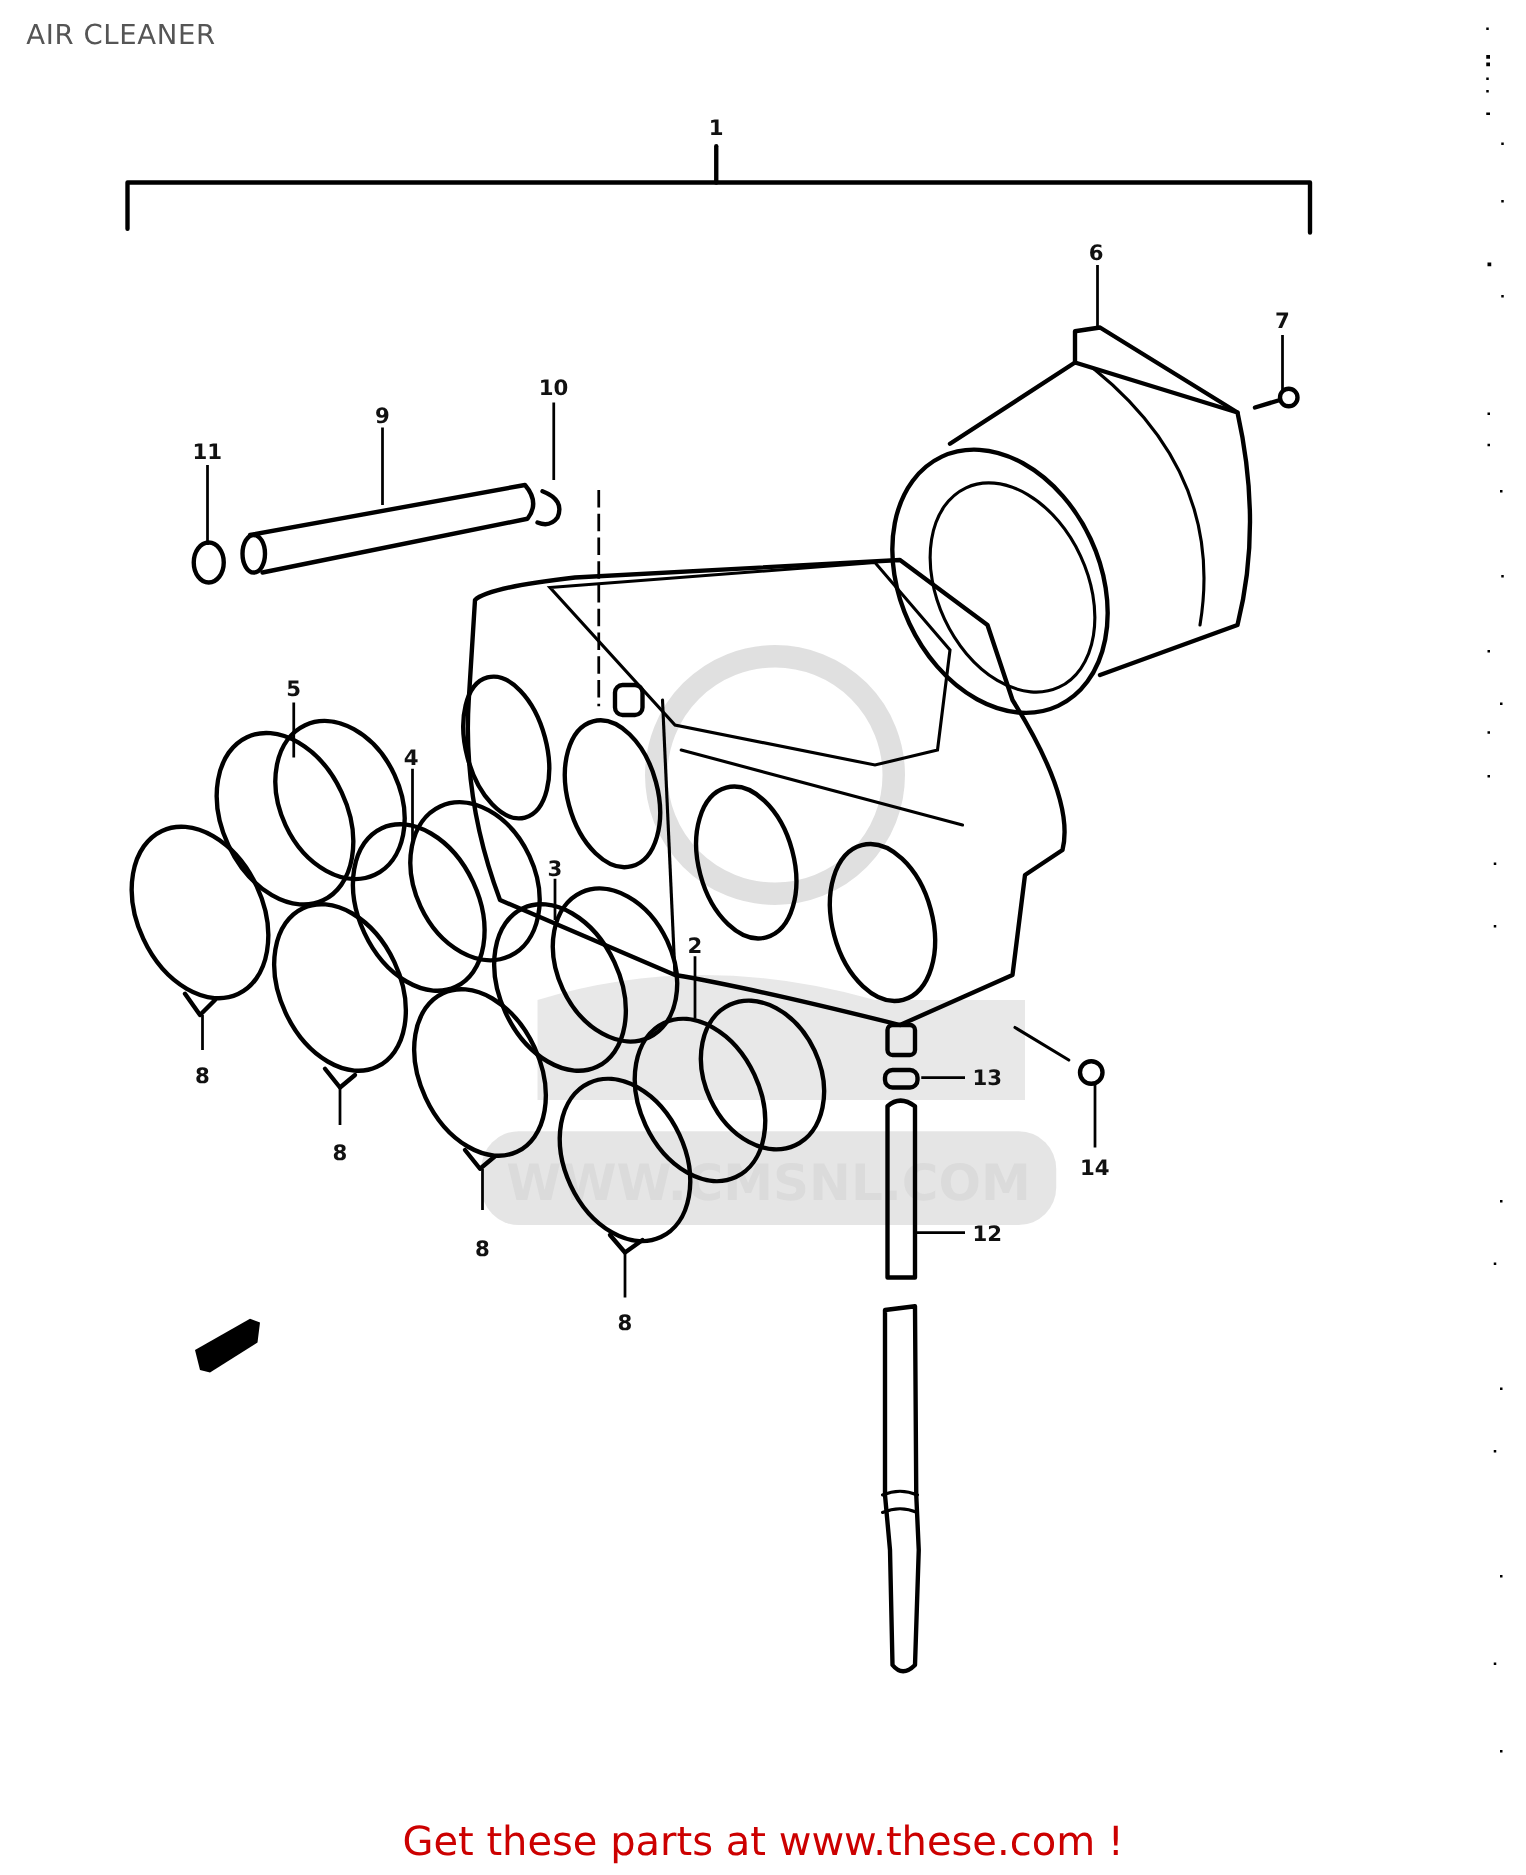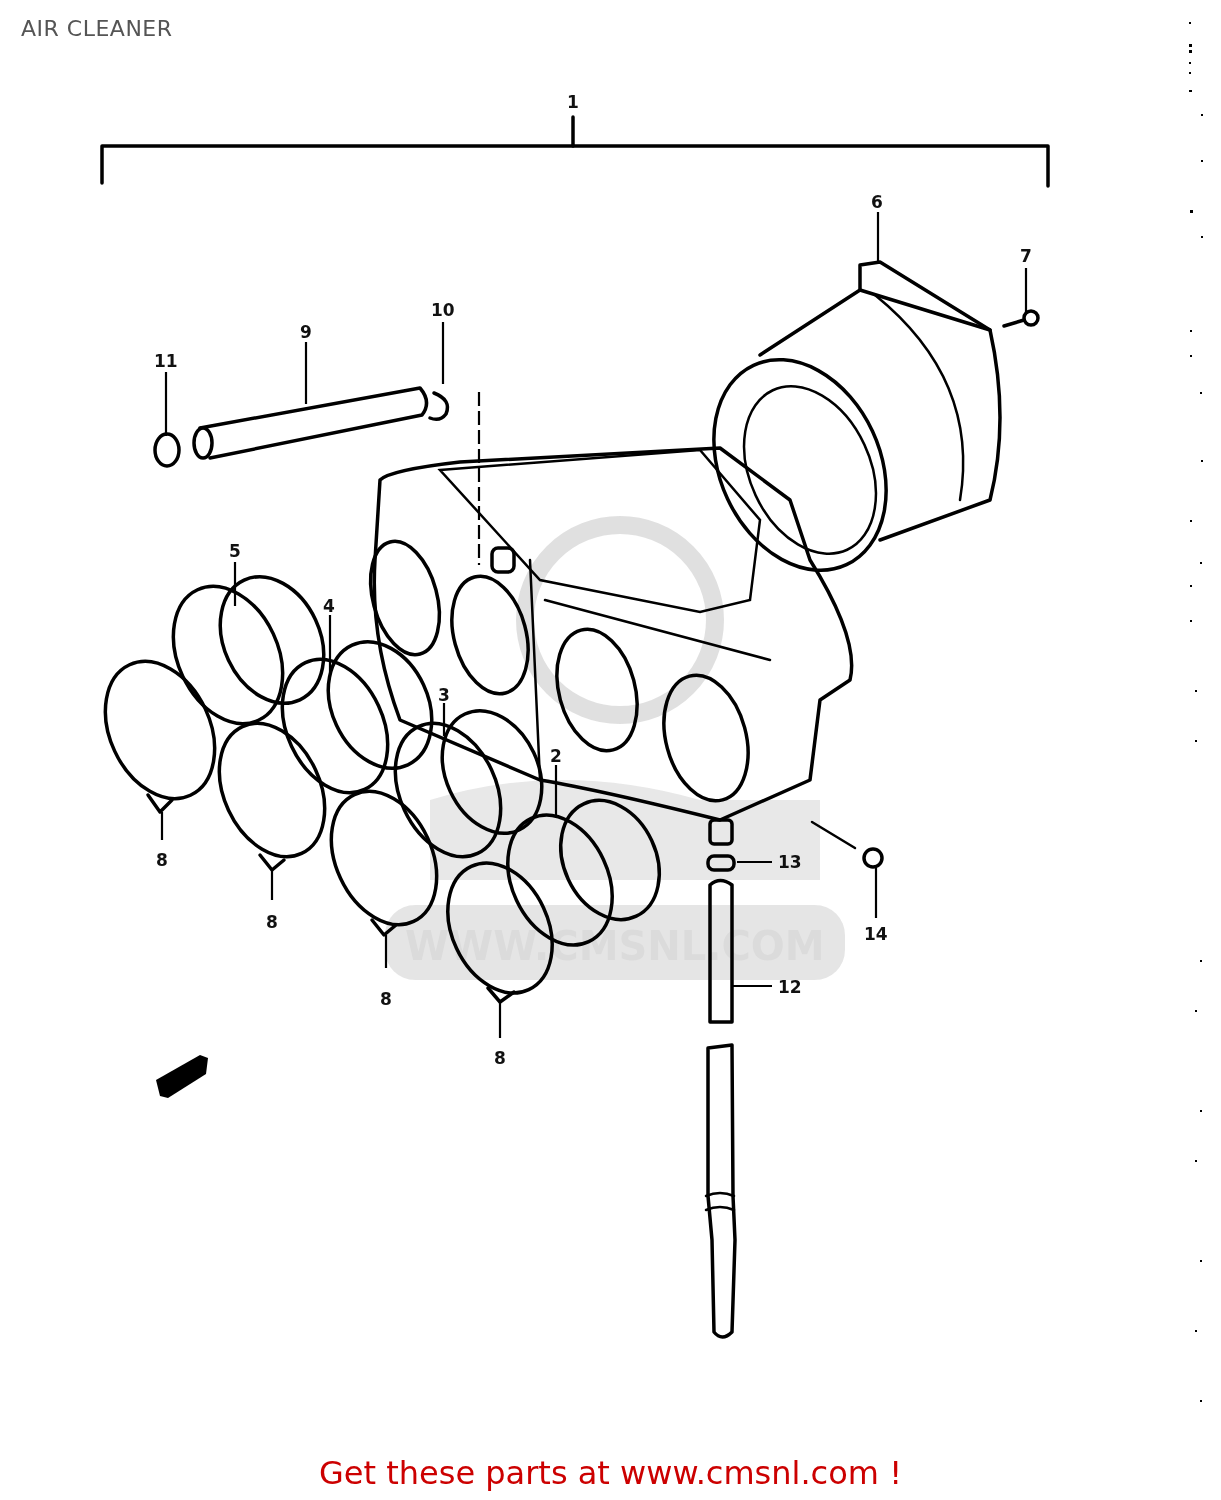--- a/index.html
+++ b/index.html
@@ -183,14 +183,14 @@
     <rect x="1195" y="1010" width="2" height="2"></rect>
       <rect x="1200" y="1110" width="2" height="2"></rect>
       <rect x="1195" y="1160" width="2" height="2"></rect>
     <rect x="1200" y="1260" width="2" height="2"></rect>
       <rect x="1195" y="1330" width="2" height="2"></rect>
       <rect x="1200" y="1400" width="2" height="2"></rect>
   </g>
 </svg>
 
 <div class="promo">
-  <a>Get these parts at www.cmsnl.com !</a>
+  <a>Get these parts at www.these.com !</a>
 </div>
 
 </body></html>

